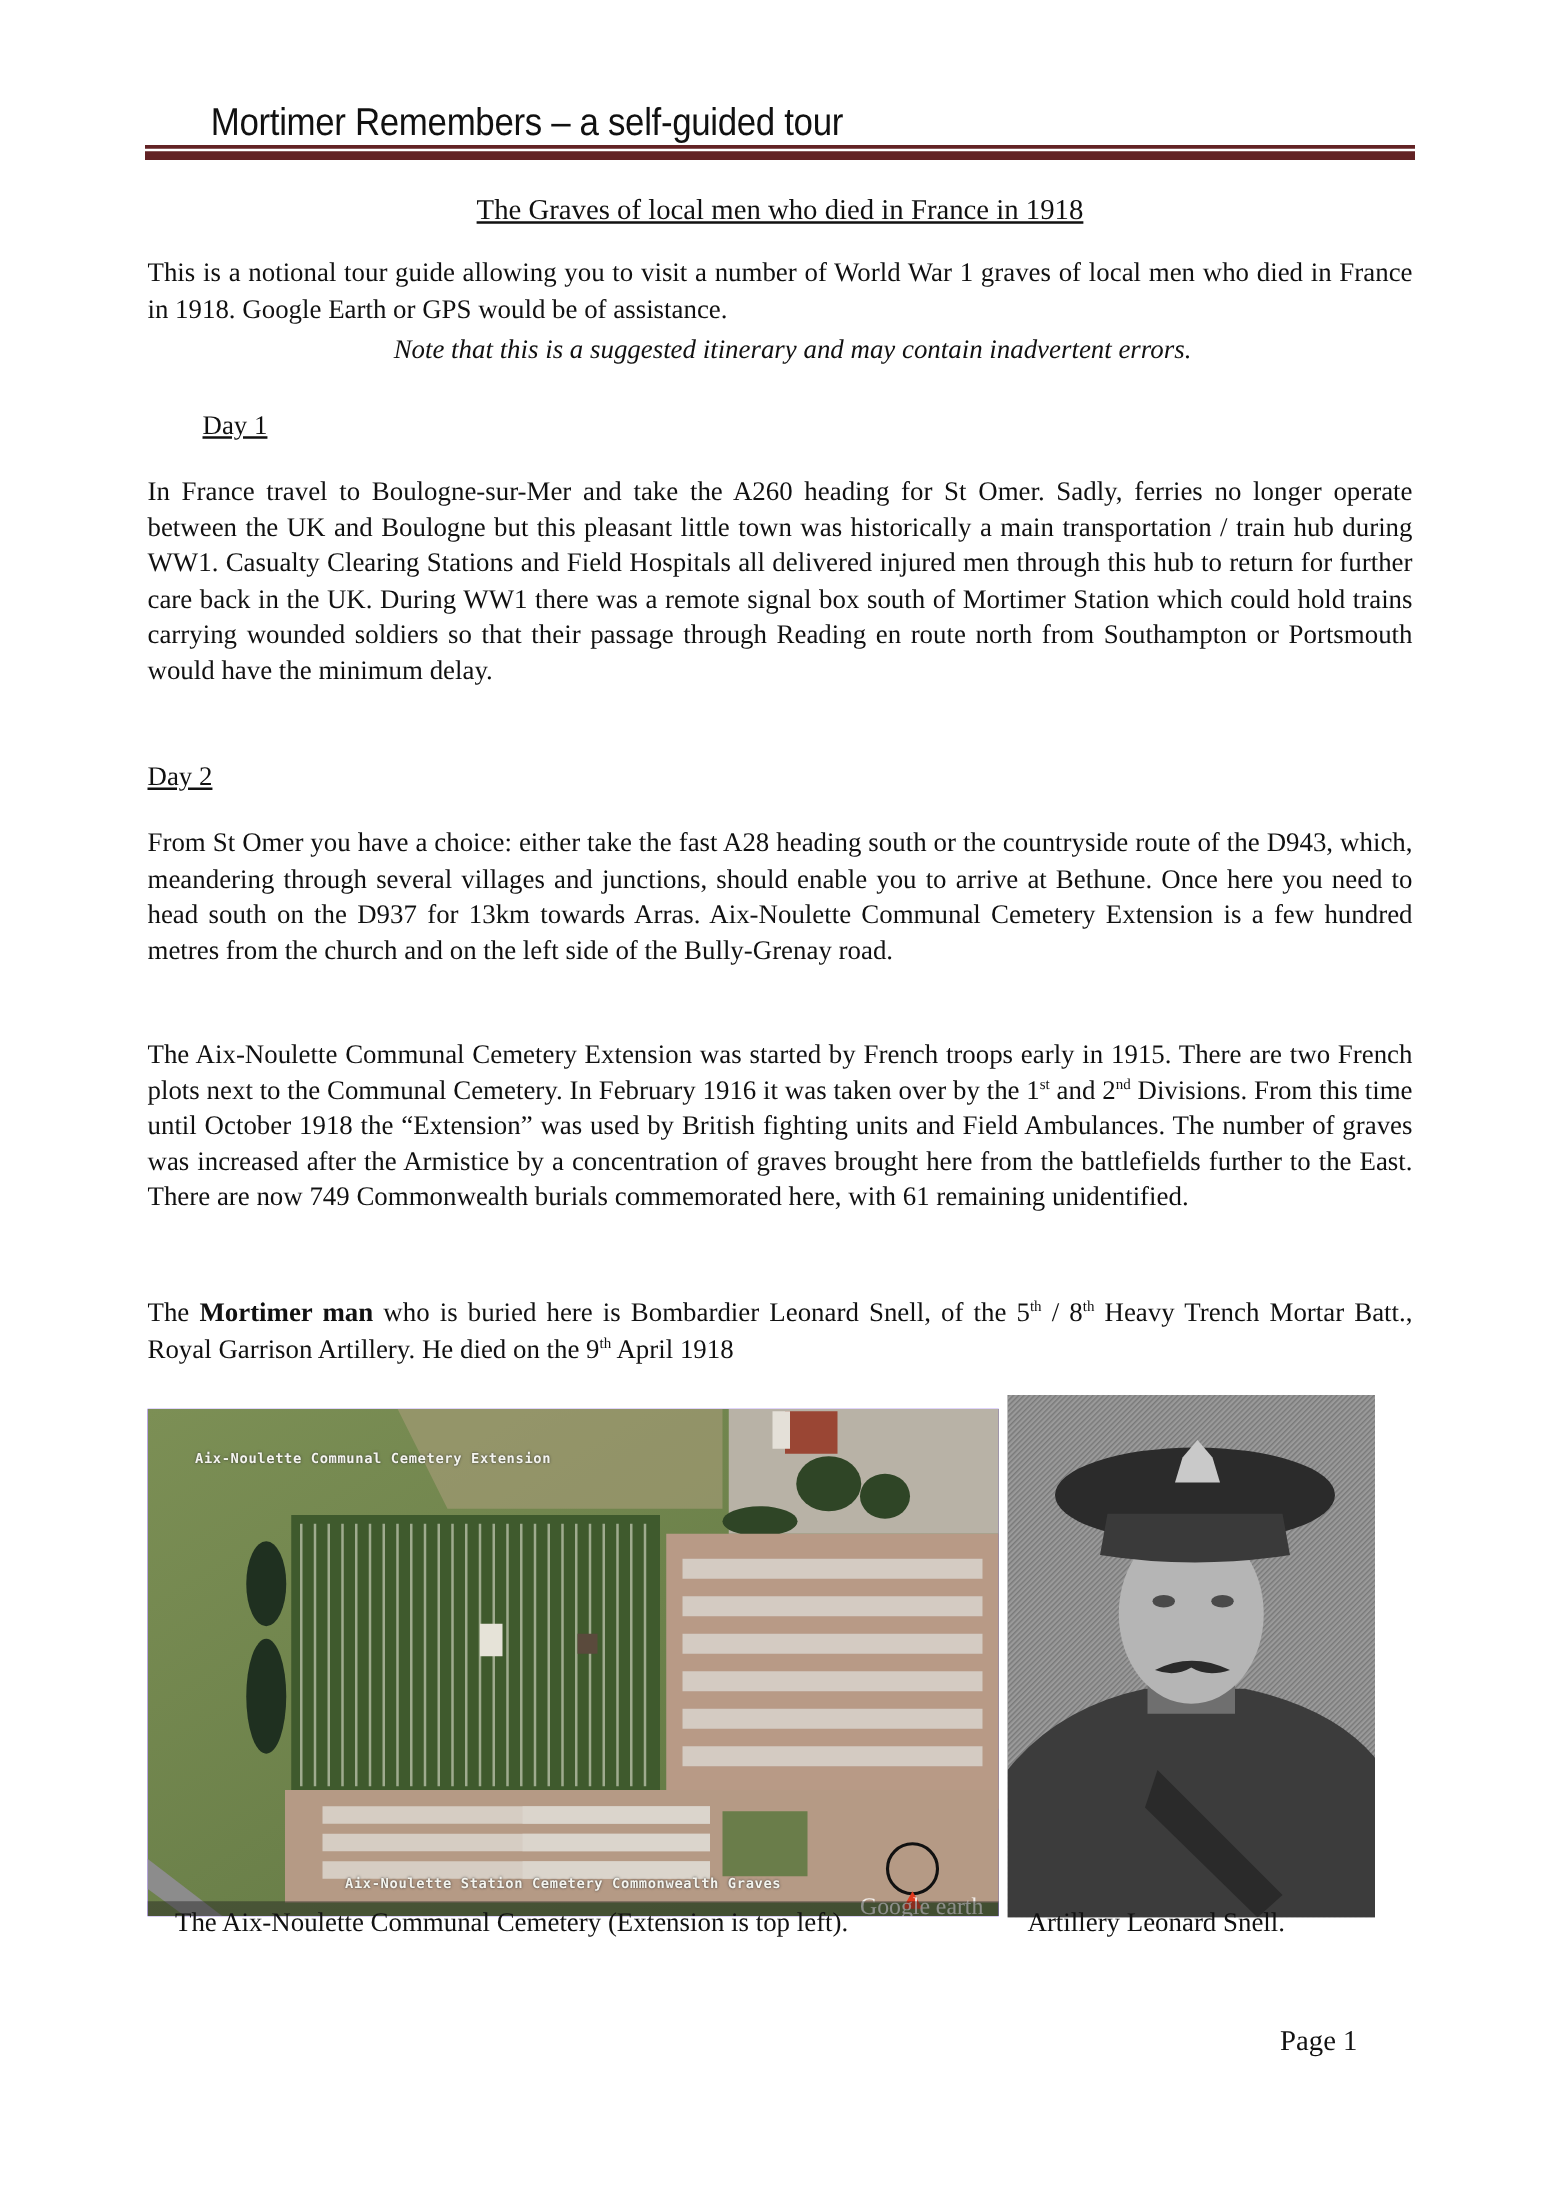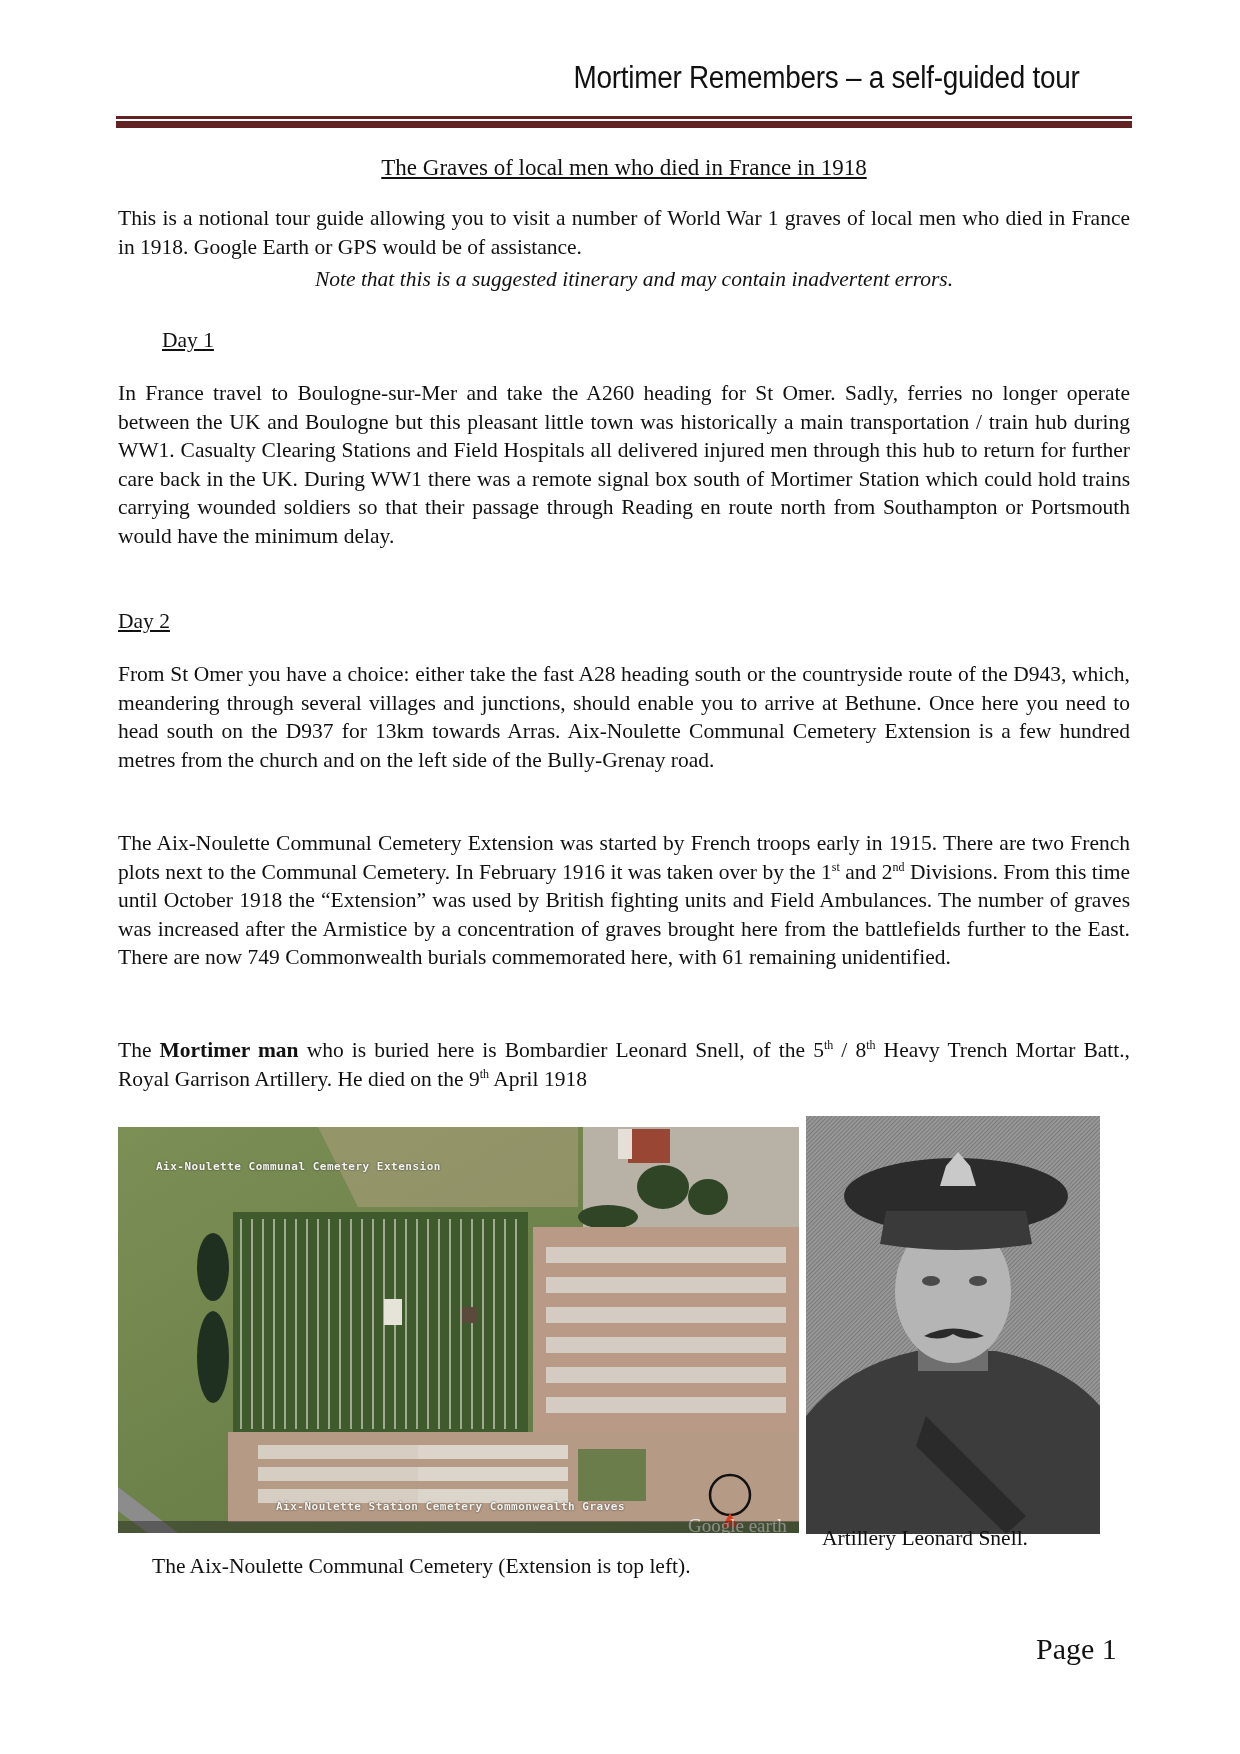--- a/index.html
+++ b/index.html
@@ -1,19 +1,19 @@
 <!DOCTYPE html>
 <html><head>
 <meta charset="utf-8">
 <style>
   html, body { margin: 0; padding: 0; background: #ffffff; }
   body { width: 1240px; height: 1754px; position: relative; overflow: hidden;
          font-family: "Liberation Serif", "DejaVu Serif", serif; color: #111; }
 
-  .page-header { position: absolute; left: 118px; top: 60px; width: 1012px; text-align: right; }
+  .page-header { position: absolute; left: 118px; top: 80px; width: 1012px; text-align: left; }
   .page-header h1 { margin: 0; font-family: "Liberation Sans", "DejaVu Sans", sans-serif;
                     font-weight: normal; font-size: 31px; letter-spacing: -0.3px; color: #111;
                     transform: scaleX(0.9); }
   .rule-thin { position: absolute; left: 116px; top: 116px; width: 1016px; height: 3px; background: #622224; }
   .rule-thick { position: absolute; left: 116px; top: 121px; width: 1016px; height: 7px; background: #622224; }
 
   .doc-title { position: absolute; left: 118px; top: 155px; width: 1012px; text-align: center;
                margin: 0; font-size: 23px; font-weight: normal; text-decoration: underline; }
 
   .para { position: absolute; left: 118px; width: 1012px; margin: 0;
@@ -22,24 +22,24 @@
           font-size: 21.5px; font-style: italic; line-height: 28px; }
   .day-label { position: absolute; left: 118px; margin: 0; font-size: 21.5px; text-decoration: underline; }
   sup { font-size: 12px; line-height: 0; vertical-align: 8px; }
 
   .map-image { position: absolute; left: 118px; top: 1127px; width: 681px; height: 406px; overflow: hidden;
                background: #8b5cf6; }
   .portrait-image { position: absolute; left: 806px; top: 1116px; width: 294px; height: 418px; overflow: hidden;
                     background: #8a8a8a; }
 
   .caption { position: absolute; top: 1526px; margin: 0; font-size: 21.5px; white-space: nowrap; }
-  .caption.map { left: 152px; margin-top: 28px; }
+  .caption.map { left: 140px; }
   .caption.portrait { left: 822px; }
 
-  .page-number { position: absolute; left: 1024px; top: 1620px; margin: 12px; font-size: 30px; }
+  .page-number { position: absolute; left: 1024px; top: 1620px; margin: 0; font-size: 23px; }
 
   .map-label { position: absolute; font-family: "DejaVu Sans Mono", "Liberation Mono", monospace;
                font-weight: bold; font-size: 11px; color: #f4f4ee; letter-spacing: 0.5px;
                text-shadow: 0 0 2px #333; white-space: nowrap; }
   .ge-logo { position: absolute; font-family: Liberation Serif, serif;
              font-size: 19px; color: rgba(255,255,255,0.85); white-space: nowrap; }
   .ge-footer { position: absolute; left: 0; bottom: 0; width: 100%; height: 12px; background: rgba(30,30,30,0.45);
                font-family: "Liberation Sans", sans-serif; font-size: 6px; color: #ddd; text-align: right;
                line-height: 12px; padding-right: 20px; box-sizing: border-box; white-space: nowrap; }
 </style>

